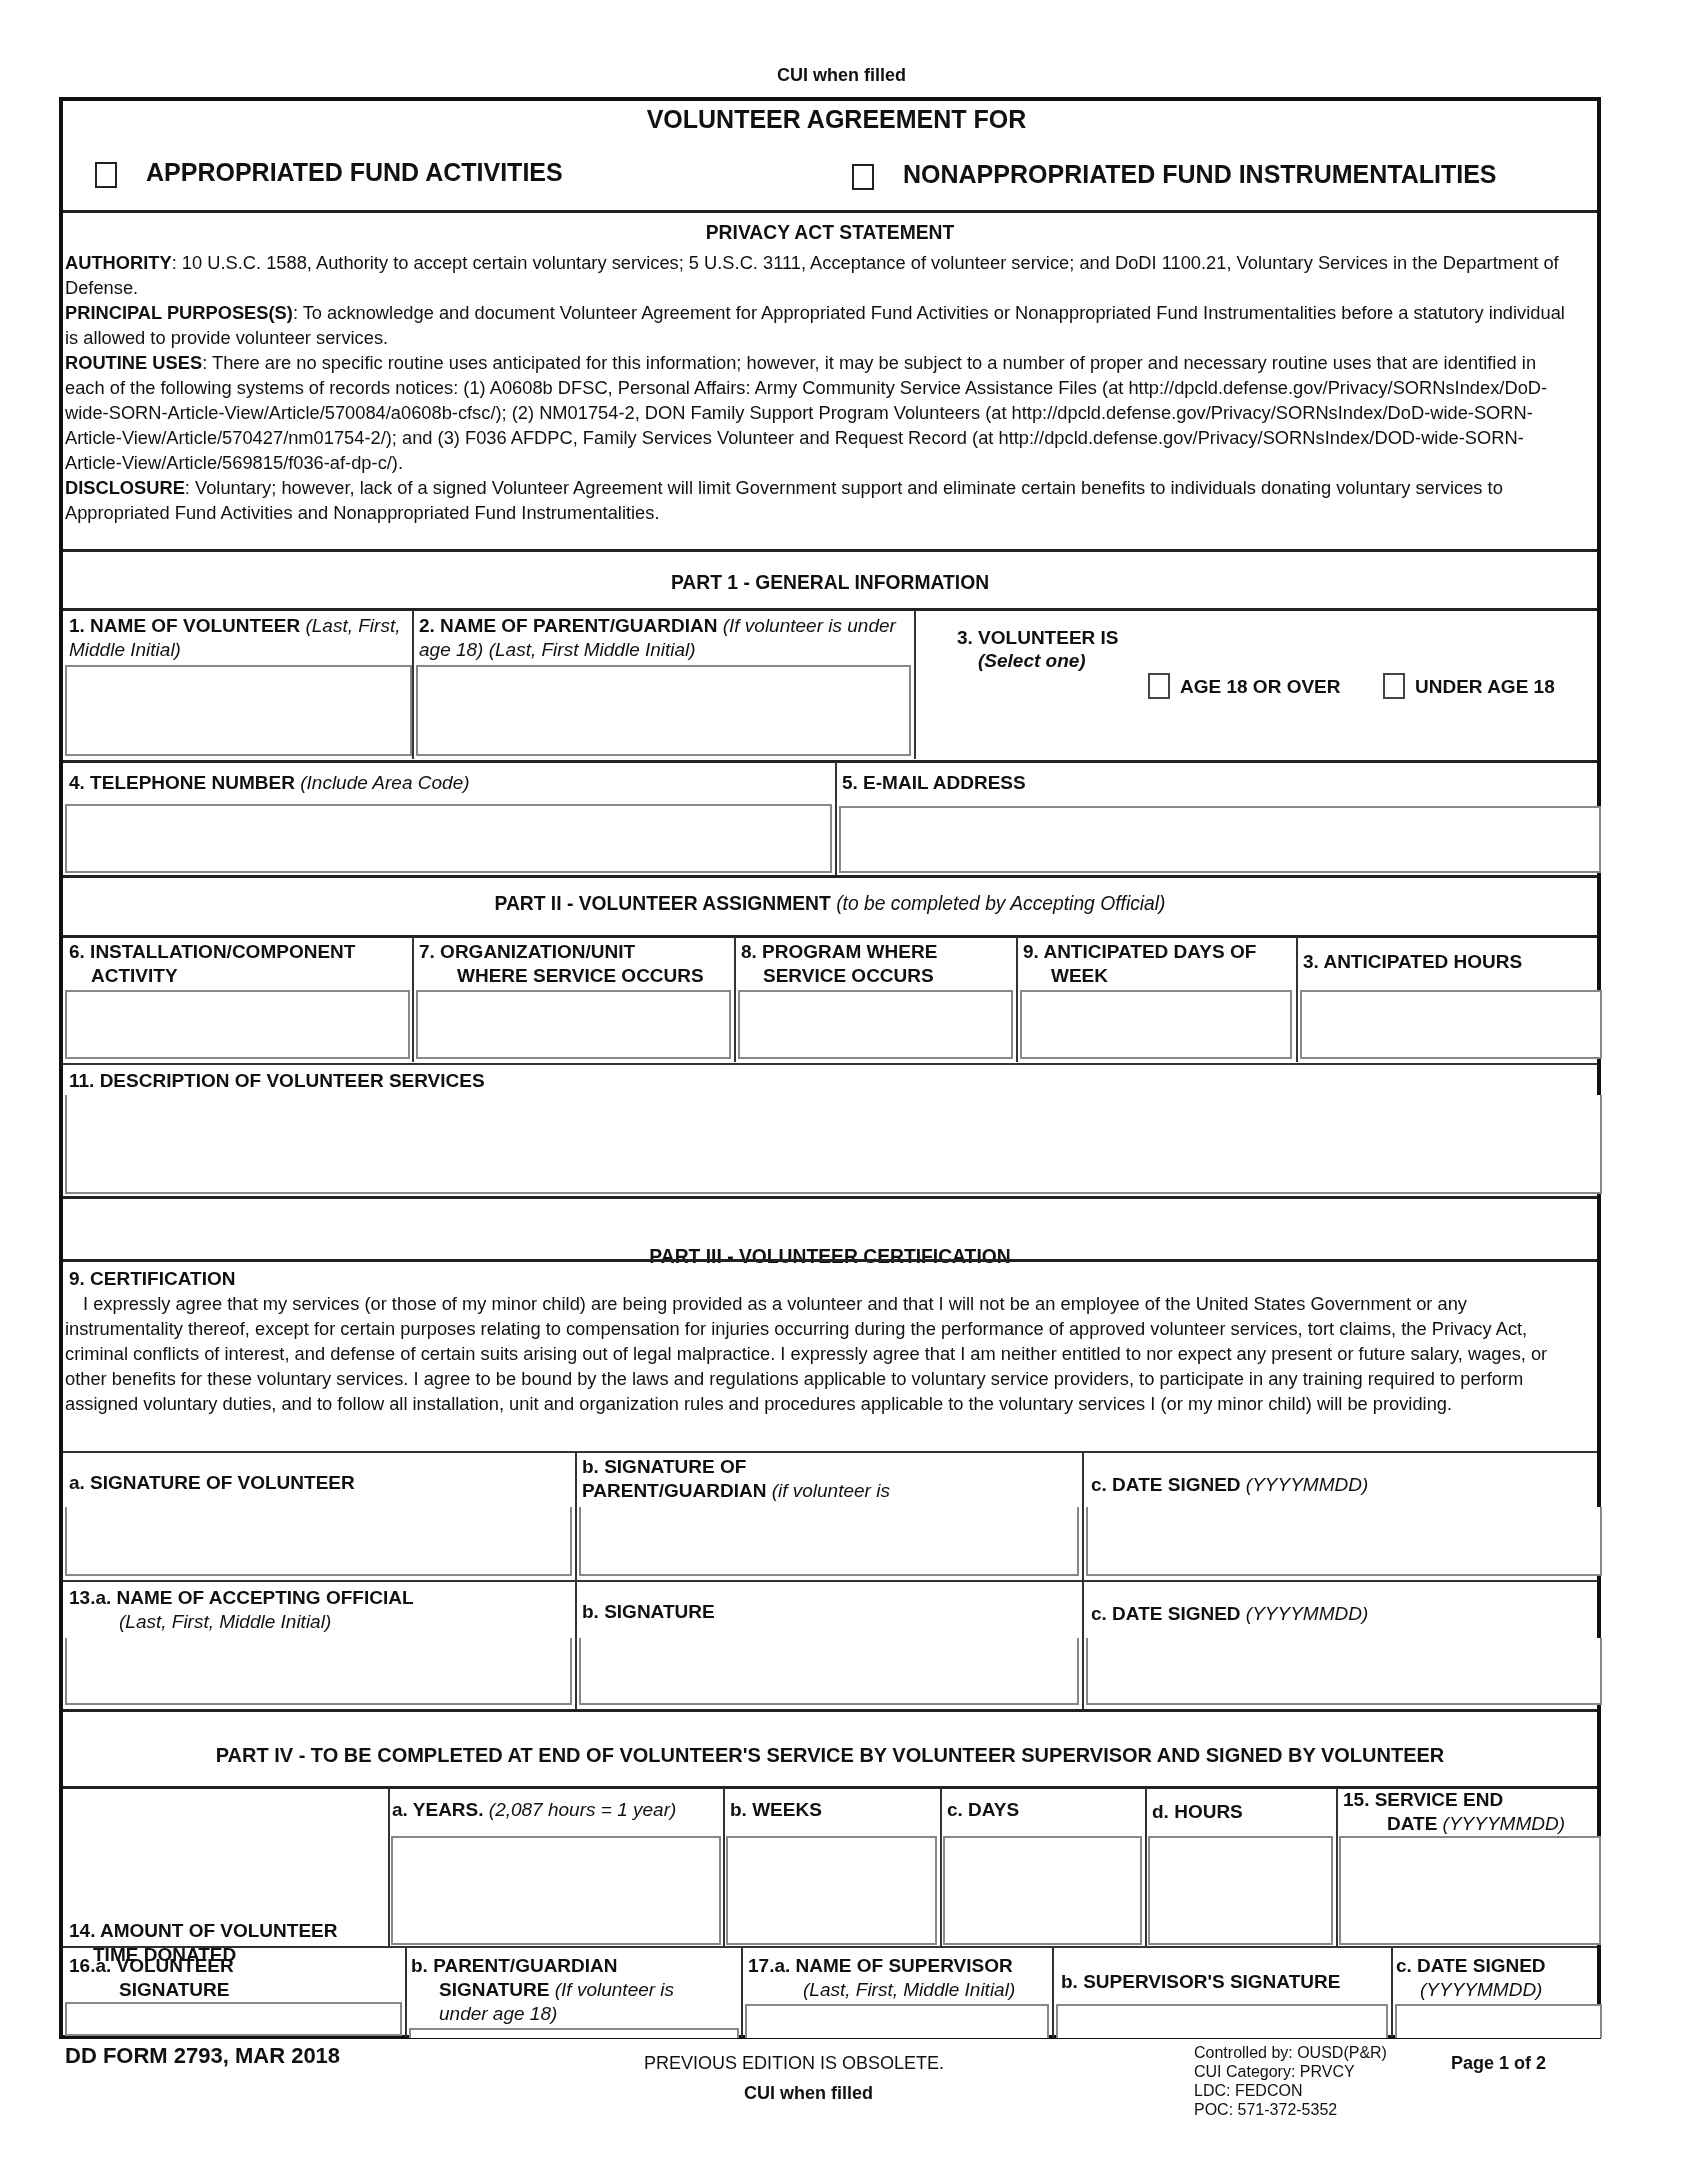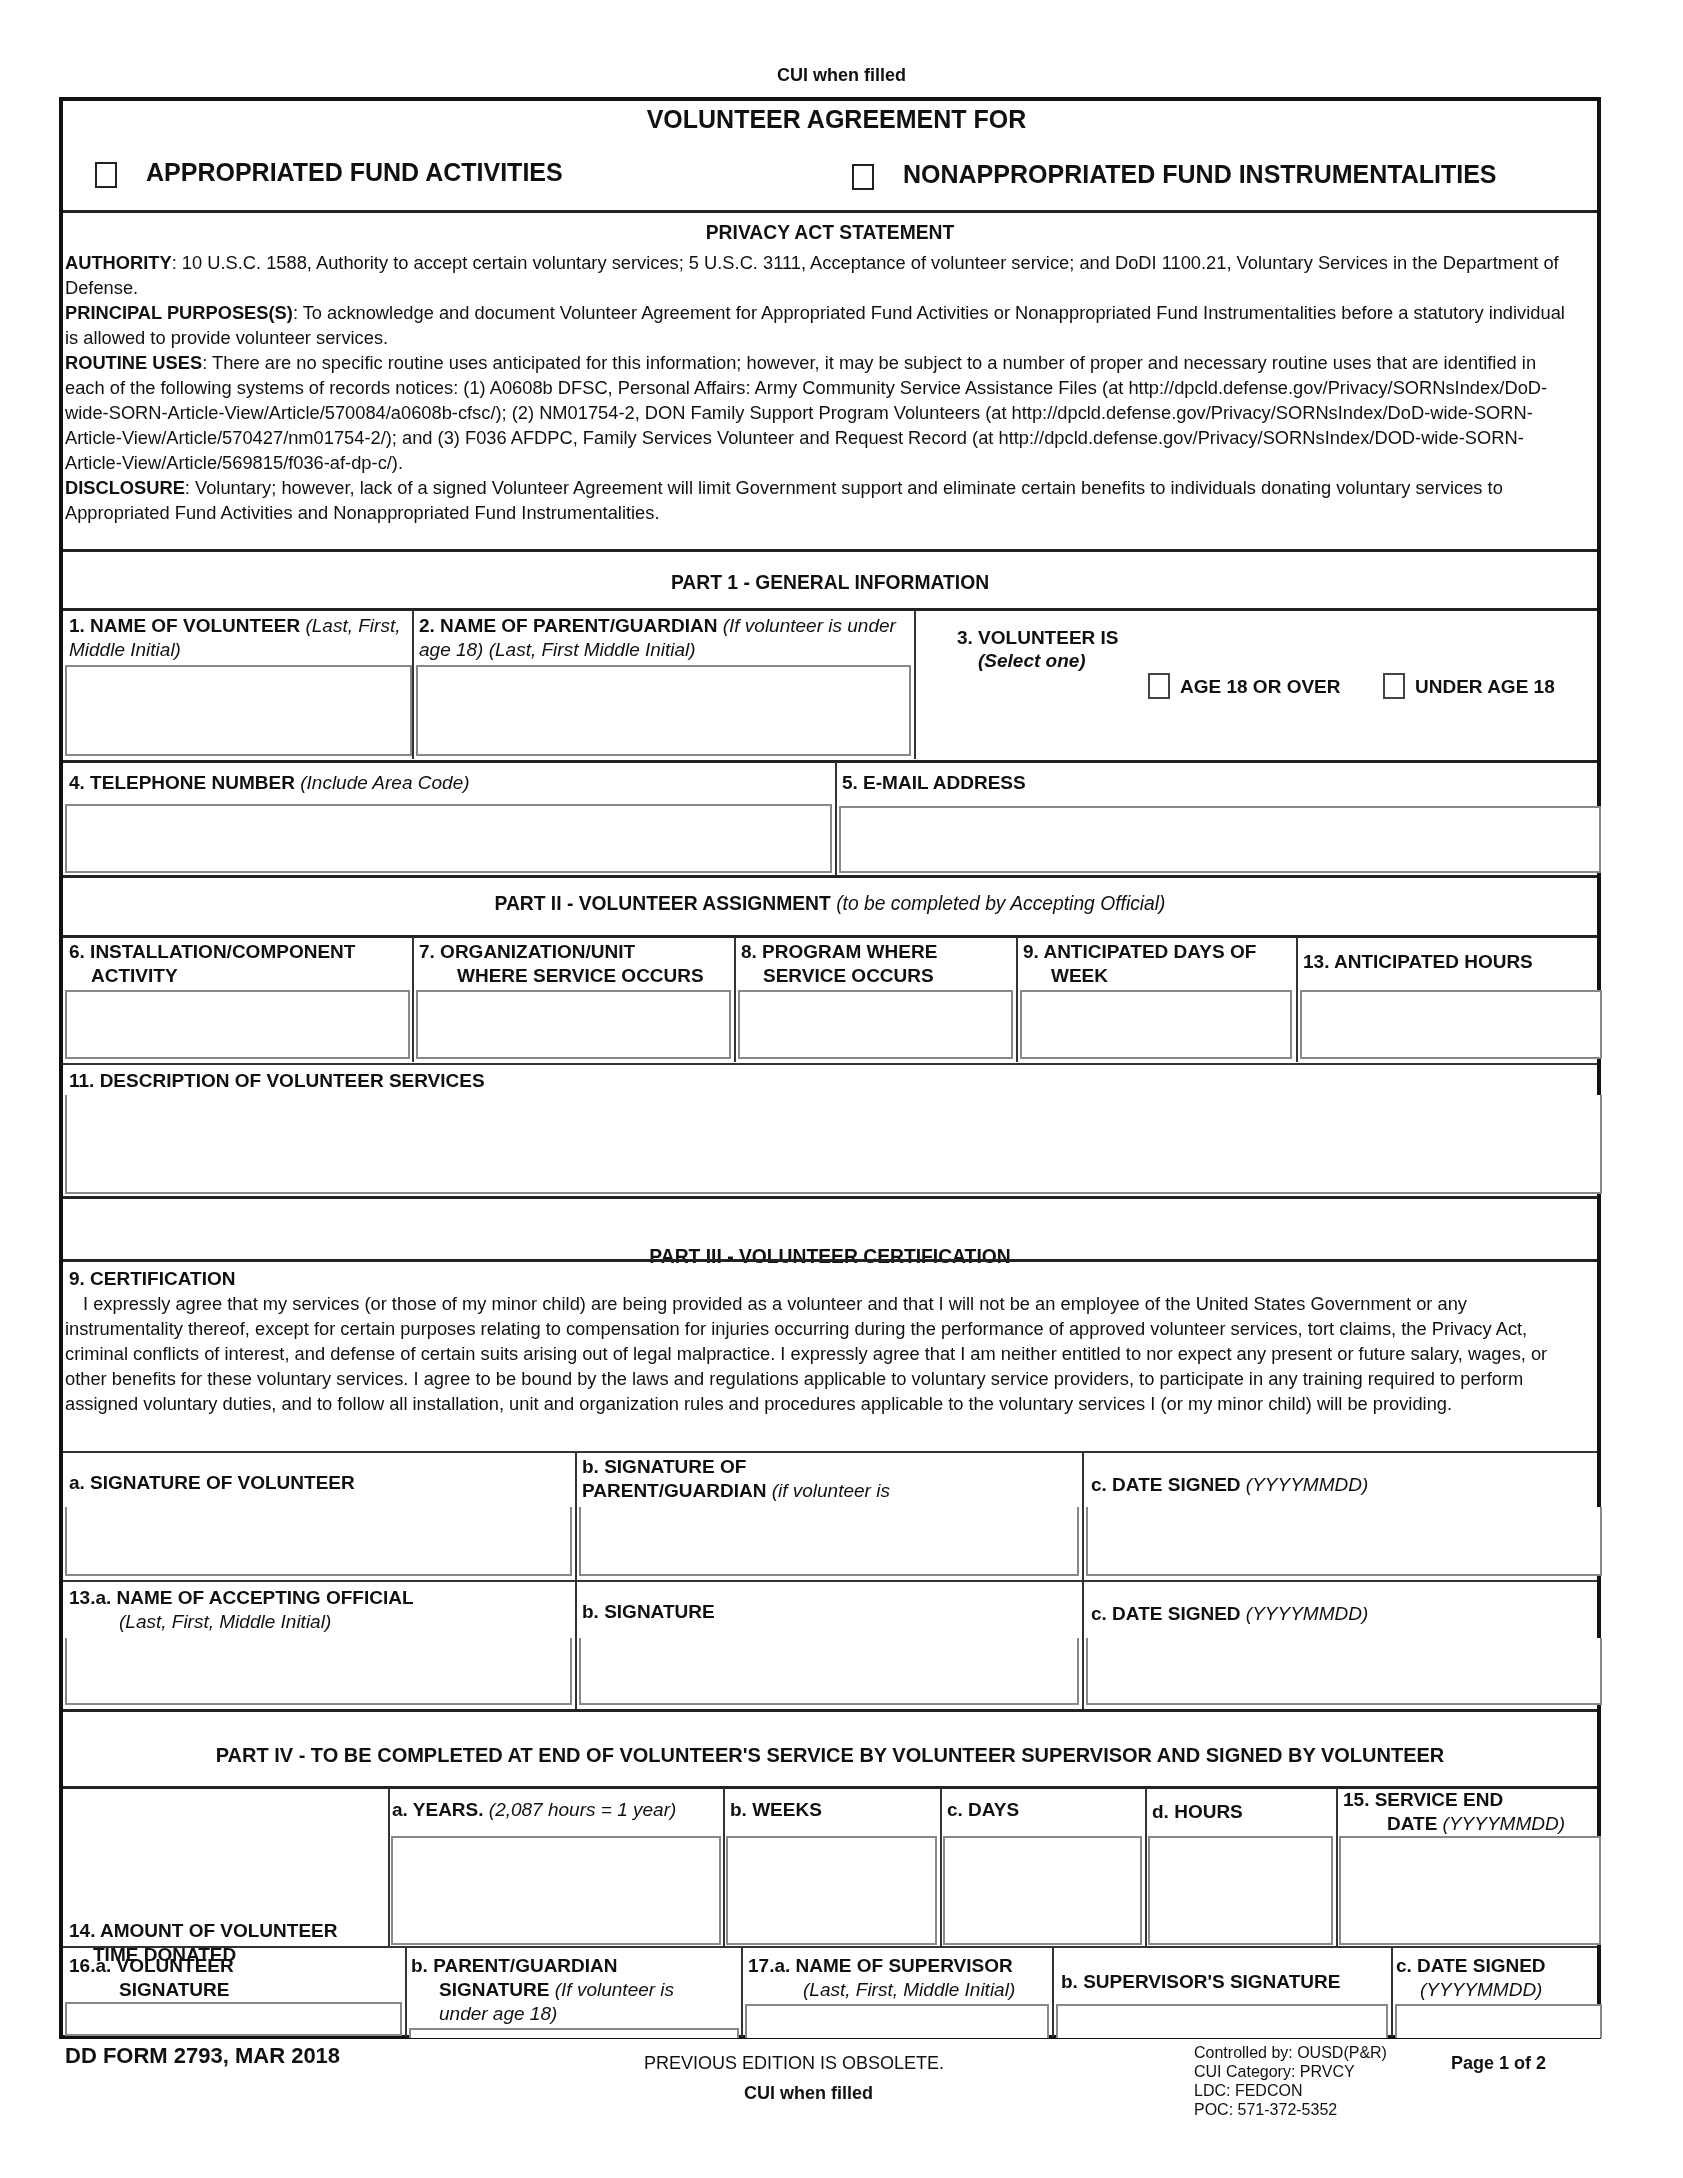--- a/index.html
+++ b/index.html
@@ -105,21 +105,21 @@
   <div class="field" style="left:675px;top:889px;width:275px;height:69px;"></div>
   <div class="vline" style="left:953px;top:836px;height:125px;"></div>
 
   <div class="abs lbl" style="left:960px;top:839px;">
       <div>9. ANTICIPATED DAYS OF</div>
       <div style="padding-left:28px;">WEEK</div>
     </div>
   <div class="field" style="left:957px;top:889px;width:272px;height:69px;"></div>
   <div class="vline" style="left:1233px;top:836px;height:125px;"></div>
 
-  <div class="abs lbl" style="left:1240px;top:849px;">13. ANTICIPATED HOURS</div>
+  <div class="abs lbl" style="left:1240px;top:849px;">3. ANTICIPATED HOURS</div>
   <div class="field" style="left:1237px;top:889px;width:302px;height:69px;"></div>
   <div class="hline thin" style="top:962px;"></div>
 
   <div class="abs lbl" style="left:6px;top:968px;">11. DESCRIPTION OF VOLUNTEER SERVICES</div>
   <div class="field" style="left:2px;top:994px;width:1537px;height:99px;border-top:none;"></div>
   <div class="hline" style="top:1095px;"></div>
 
   <div class="section-head" style="top:1121px;margin-top:24px;">PART III - VOLUNTEER CERTIFICATION</div>
   <div class="hline" style="top:1158px;"></div>
 

